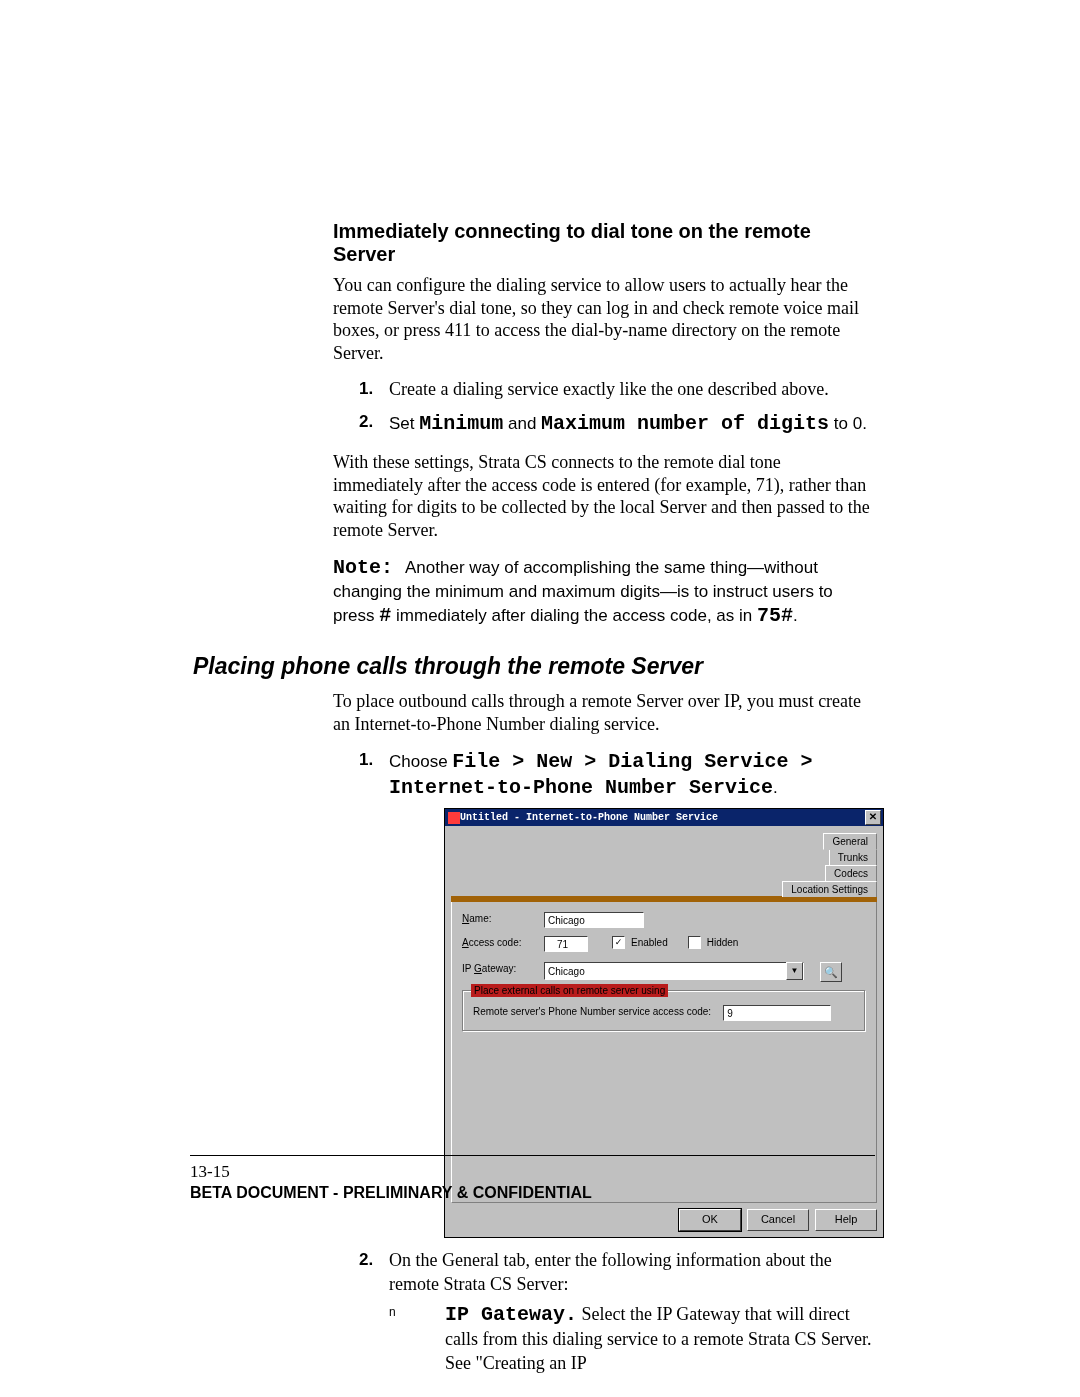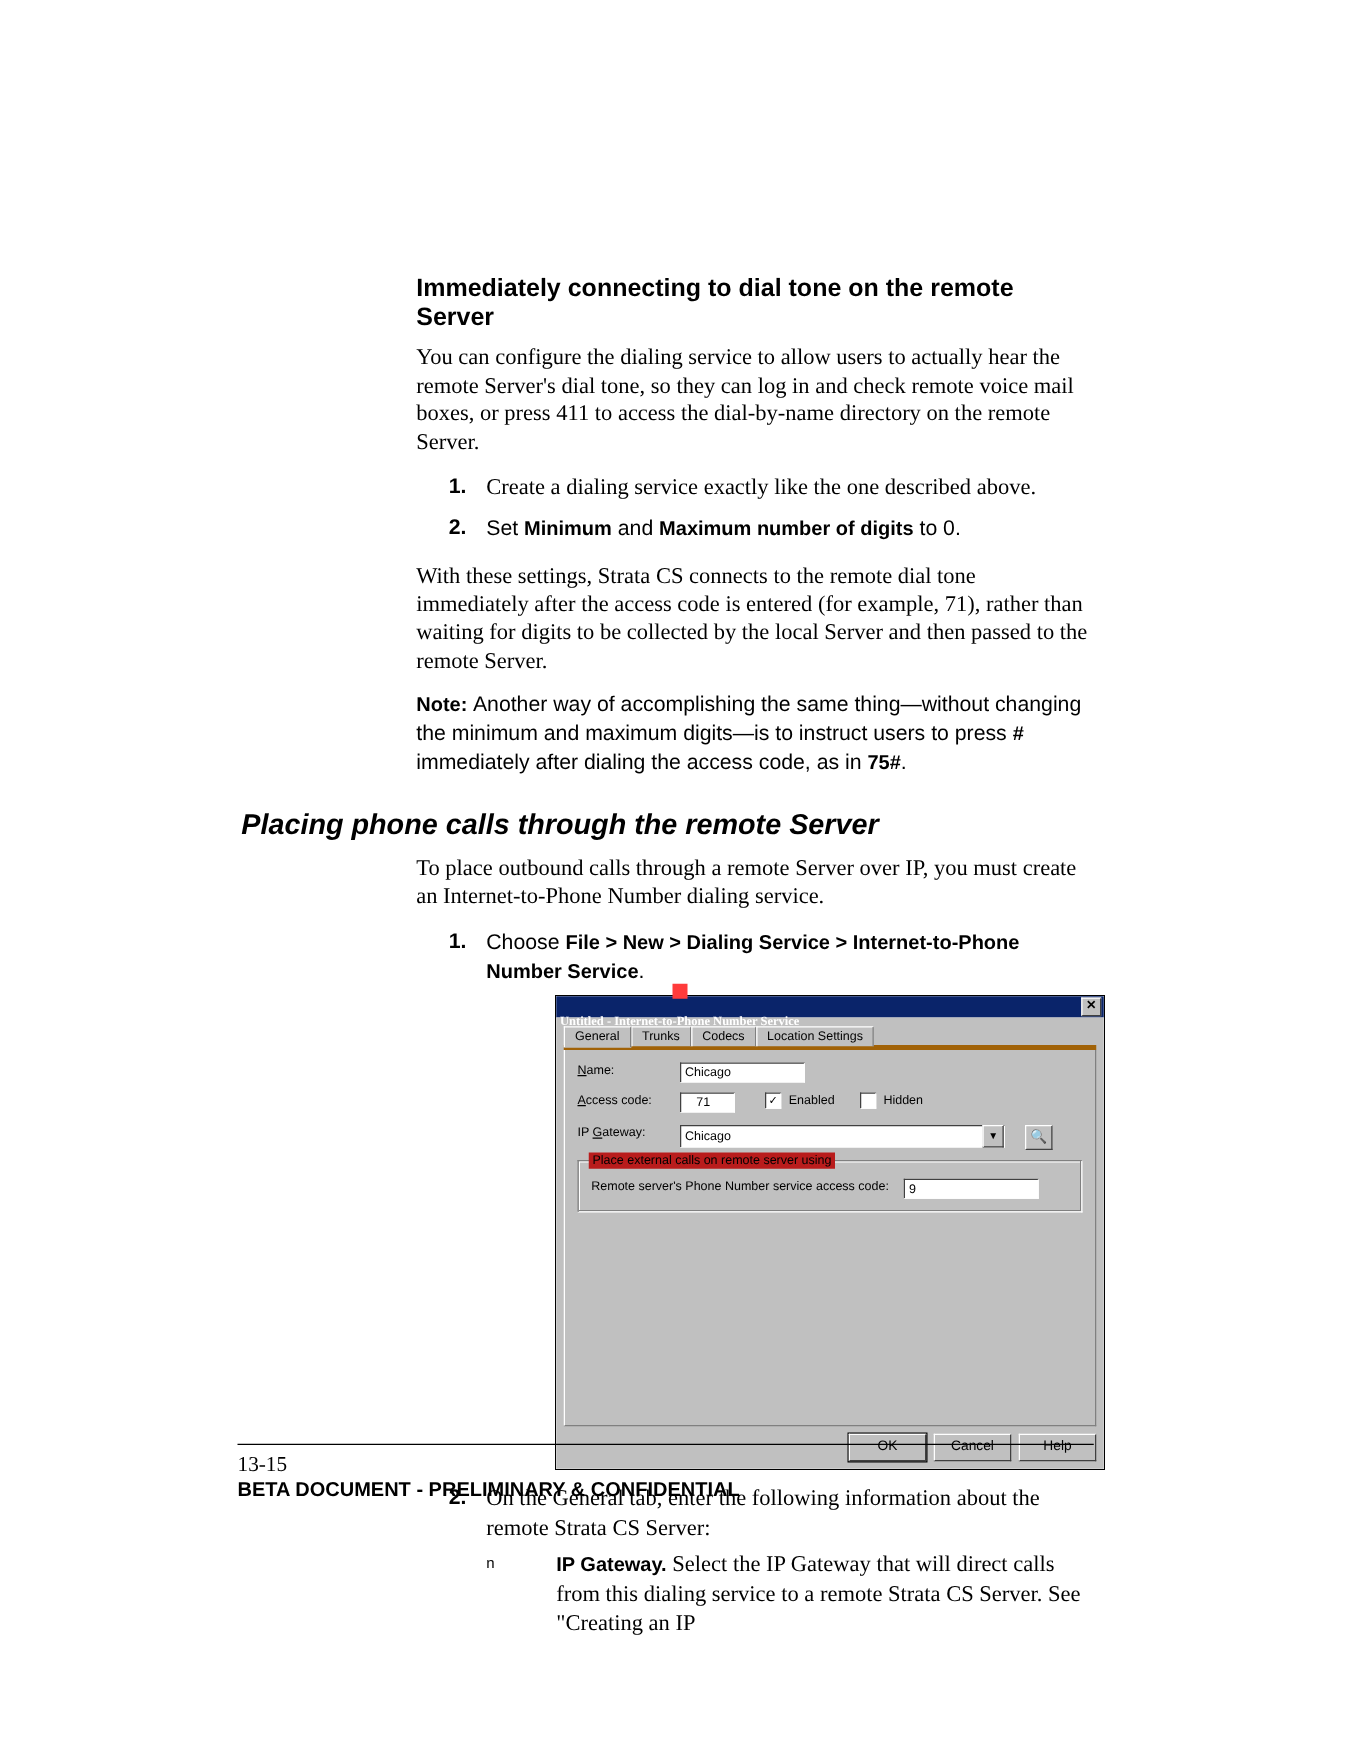--- a/index.html
+++ b/index.html
@@ -48,23 +48,23 @@
     position: relative;
   }
   ol.steps li .num {
     position: absolute;
     left: 26px;
     font-family: Arial, Helvetica, sans-serif;
     font-weight: bold;
     font-size: 17px;
   }
   .arial-bold {
-    font-family: Liberation Sans, sans-serif;
-    font-weight: bold;
-    font-size: 16px;
+    font-family: Liberation Mono, monospace;
+    font-weight: bold;
+    font-size: 20px;
     text-align: center;
   }
   .arial {
     font-family: Arial, Helvetica, sans-serif;
     font-size: 17px;
   }
   .note {
     font-family: Arial, Helvetica, sans-serif;
     font-size: 17px;
     line-height: 1.3;
@@ -109,27 +109,26 @@
   .titlebar {
     background: linear-gradient(90deg, #0a246a 0%, #0a246a 60%, #0a246a 100%);
     color: #fff;
     height: 17px;
     display: flex;
     align-items: center;
     padding: 0 2px 0 3px;
     justify-content: space-between;
   }
   .titlebar .ttxt {
-    font-family: Liberation Serif, serif;
-    font-size: 10px;
-    font-weight: bold;
-    display: flex;
-    align-items: center;
-    gap: 12px;
-    flex-direction: column;
+    font-family: Liberation Mono, monospace;
+    font-size: 10px;
+    font-weight: bold;
+    display: flex;
+    align-items: center;
+    gap: 0;
   }
   .titlebar .ticon {
     width: 12px; height: 12px;
     background: #ff3b3b;
     display: inline-block;
   }
   .titlebar .closebtn {
     width: 14px; height: 13px;
     background: #c0c0c0;
     border: 1px solid #fff;
@@ -142,22 +141,23 @@
     text-align: center;
     line-height: 11px;
   }
   .dbody {
     background: #c0c0c0;
     padding: 6px 6px 6px 6px;
   }
   .tabs {
     display: flex;
     align-items: flex-end;
-    border-bottom: 4px solid #a16207;
+    border-bottom: 6px solid #a16207;
     margin-bottom: 0;
+    flex-direction: column;
   }
   .tab {
     border: 1px solid #808080;
     border-bottom: none;
     background: #c0c0c0;
     padding: 1px 8px 1px 8px;
     margin-right: 0px;
     font-size: 10px;
     position: relative;
     top: 1px;

